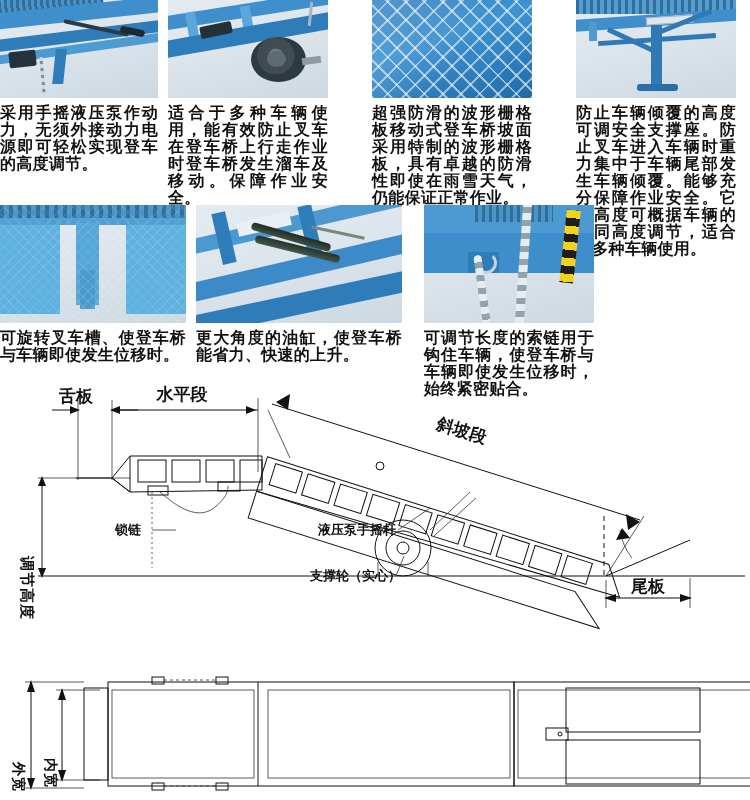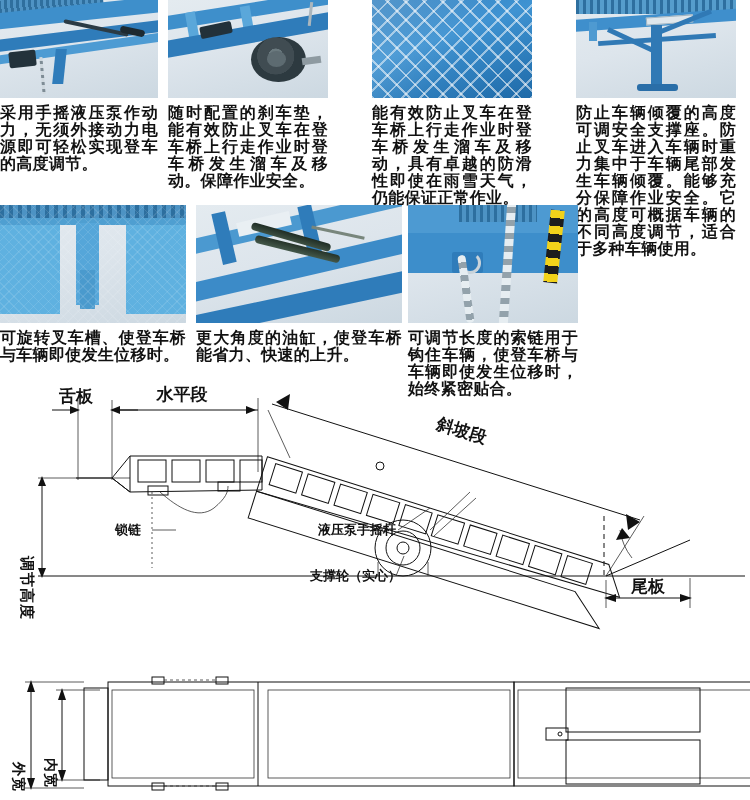--- a/index.html
+++ b/index.html
@@ -166,29 +166,29 @@
           <div class="beam-a"></div>
           <div class="web1"></div>
           <div class="web2"></div>
           <div class="beam-b"></div>
           <div class="chock"></div>
           <div class="tire"></div>
           <div class="hubcap"></div>
           <div class="axle"></div>
           <div class="hook"></div>
         </div>
-        <div class="caption">随时配置的刹车垫，能有效防止叉车在登车桥上行走作业时登车桥发生溜车及移动。保障作业安全。</div>
+        <div class="caption">适合于多种车辆使用，能有效防止叉车在登车桥上行走作业时登车桥发生溜车及移动。保障作业安全。</div>
       </div>
 
       <div class="fcell" style="width:160px;margin-right:44px;">
         <div class="photo p3" style="width:160px;height:98px;">
           <div class="grate"></div>
           <div class="shine"></div>
         </div>
-        <div class="caption">能有效防止叉车在登车桥上行走作业时登车桥发生溜车及移动，具有卓越的防滑性即使在雨雪天气，仍能保证正常作业。</div>
+        <div class="caption">超强防滑的波形栅格板移动式登车桥坡面采用特制的波形栅格板，具有卓越的防滑性即使在雨雪天气，仍能保证正常作业。</div>
       </div>
 
       <div class="fcell" style="width:160px;">
         <div class="photo p4" style="width:160px;height:98px;">
           <div class="bg-floor"></div>
           <div class="topdeck"></div>
           <div class="mainbeam"></div>
           <div class="plate"></div>
           <div class="vrail"></div>
           <div class="diag1"></div>
@@ -210,21 +210,21 @@
           <div class="deckTop"></div>
           <div class="lip"></div>
           <div class="tongue"></div>
           <div class="tongue2"></div>
           <div class="tex"></div>
         </div>
         <div class="caption">可旋转叉车槽、使登车桥与车辆即使发生位移时。</div>
       </div>
 
 
-      <div class="fcell" style="width:206px;margin-right:6px;">
+      <div class="fcell" style="width:206px;margin-right:22px;">
         <div class="photo p7" style="width:206px;height:118px;">
           <div class="bg-floor"></div>
           <div class="frameA"></div>
           <div class="wgap"></div>
           <div class="post1"></div>
           <div class="post2"></div>
           <div class="frameB"></div>
           <div class="cyl1"></div>
           <div class="cyl2"></div>
           <div class="rod"></div>

